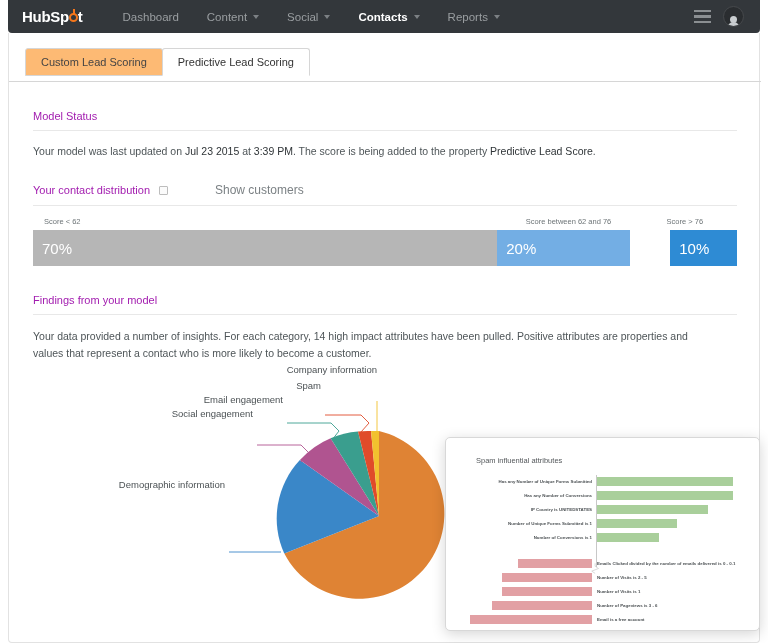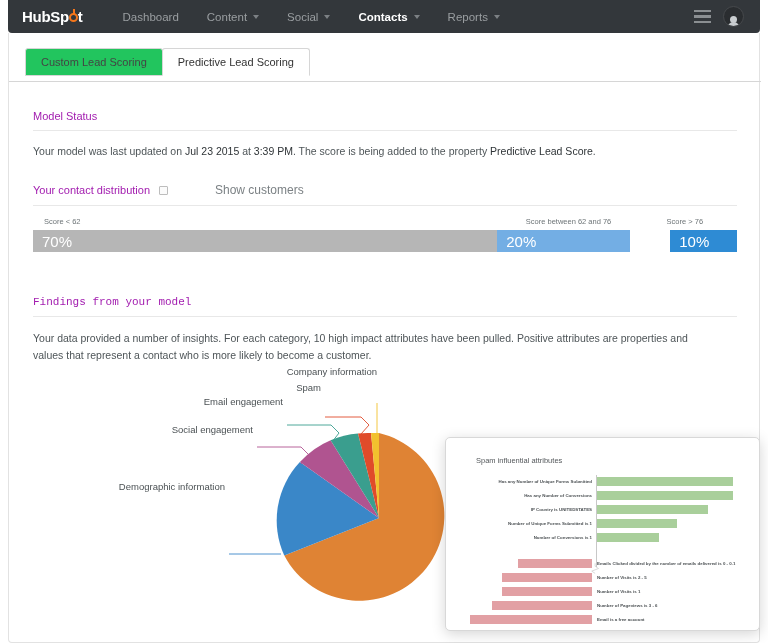--- a/index.html
+++ b/index.html
@@ -56,21 +56,21 @@
   .page {
     position: absolute; left: 8px; top: 33px; width: 752px; height: 610px;
     background: #fff; border: 1px solid #e2e2e2; border-top: none;
     border-radius: 0 0 4px 4px;
   }
 
   
   .tabs { position: absolute; left: 16px; top: 14px; display: flex; align-items: flex-end; }
   .tab {
     font-size: 11px; color: #444; padding: 7px 15px 7px 15px;
-    border: 1px solid #d6d6d6; background: #22c55e; border-bottom: 1px solid #d6d6d6;
+    border: 1px solid #d6d6d6; background: #fdba74; border-bottom: 1px solid #d6d6d6;
     border-radius: 3px 3px 0 0; cursor: pointer; position: relative; top: 1px;
   }
   .tab + .tab { margin-left: -1px; }
   .tab.active { background: #fff; border-bottom-color: #fff; color: #333; z-index: 2; }
   .tabline { position: absolute; left: 0; top: 48px; width: 752px; height: 1px; background: #d6d6d6; }
 
   
   .content { position: absolute; left: 0; top: 49px; width: 752px; }
   .sec-title {
     font-size: 11px; color: #a21caf; font-weight: normal;
@@ -83,21 +83,21 @@
 
   
   .dist-head { display: flex; align-items: center; gap: 9px; }
   .chk {
     width: 9px; height: 9px; border: 1px solid #bdbdbd; background: #fbfbfb;
     border-radius: 1px; display: inline-block; cursor: pointer;
   }
   .chk-label { font-size: 12px; color: #7b8184; cursor: pointer; margin-left: 38px; }
   .bar-labels { position: relative; height: 13px; }
   .bar-lab { position: absolute; font-size: 7.5px; color: #6d7477; top: 0; }
-  .bars { display: flex; height: 22px; width: 100%; }
+  .bars { display: flex; height: 36px; width: 100%; }
   .seg { display: flex; align-items: center; color: #fff; font-size: 15px; padding-left: 9px; }
   .seg.gray { background: #b6b6b6; }
   .seg.lblue { background: #73aee4; }
   .seg.dblue { background: #2e8bd4; }
 
   
   .chartarea { position: relative; height: 280px; }
   .pielabel {
     position: absolute; font-size: 9.5px; color: #4b5154; white-space: nowrap;
     text-align: right;
@@ -219,26 +219,26 @@
           </div>
           <div class="seg lblue" style="width:20%;">
             <span>20%</span>
           </div>
           <div class="seg dblue" style="width:10%;margin-left:40px;">
             <span>10%</span>
           </div>
         </div>
       </div>
 
-      <div class="block" style="padding-top:44px;font-family:Liberation Mono, monospace;">
+      <div class="block" style="padding-top:28px;">
         <div class="sec-title">Findings from your model</div>
       </div>
       <div class="rule" style="margin:0 24px;"></div>
       <div class="block" style="padding-top:13px;">
-        <div class="para" style="max-width:682px;">Your data provided a number of insights. For each category, 10 high impact attributes have been pulled. Positive attributes are properties and values that represent a contact who is more likely to become a customer.</div>
+        <div class="para" style="max-width:682px;">Your data provided a number of insights. For each category, 14 high impact attributes have been pulled. Positive attributes are properties and values that represent a contact who is more likely to become a customer.</div>
       </div>
 
       <div class="chartarea">
 
         <svg width="752" height="280" viewBox="0 0 752 280">
 
           <path d="M370 155 L370 70 A85 85 0 1 1 275.3 192.6 Z" fill="#df8334"></path>
 
           <path d="M370 155 L275.3 192.6 A85 85 0 0 1 290.9 99.1 Z" fill="#3a87c8"></path>
 
@@ -253,21 +253,21 @@
           <g fill="none" stroke-width="0.9">
             <path d="M272 191 L220 191" stroke="#3a87c8"></path>
             <path d="M292 101 L300 92 L292 84 L248 84" stroke="#b05490"></path>
             <path d="M323 79 L330 70 L322 62 L278 62" stroke="#3a9e8e"></path>
             <path d="M352 71 L360 62 L352 54 L316 54" stroke="#e04b2a"></path>
             <path d="M368 70 L368 40" stroke="#f2c12e"></path>
           </g>
         </svg>
 
         <div class="pielabel" style="left:20px; top:118px; width:196px;">Demographic information</div>
-        <div class="pielabel" style="left:20px; top:61px; width:224px;">Social engagement</div>
+        <div class="pielabel" style="left:20px; top:47px; width:224px;">Social engagement</div>
         <div class="pielabel" style="left:20px; top:33px; width:254px;">Email engagement</div>
         <div class="pielabel" style="left:20px; top:19px; width:292px;">Spam</div>
         <div class="pielabel" style="left:20px; top:3px; width:348px;">Company information</div>
       </div>
 
     </div>
   </div>
 
   <div class="card">
     <div class="card-title">Spam influential attributes</div>

